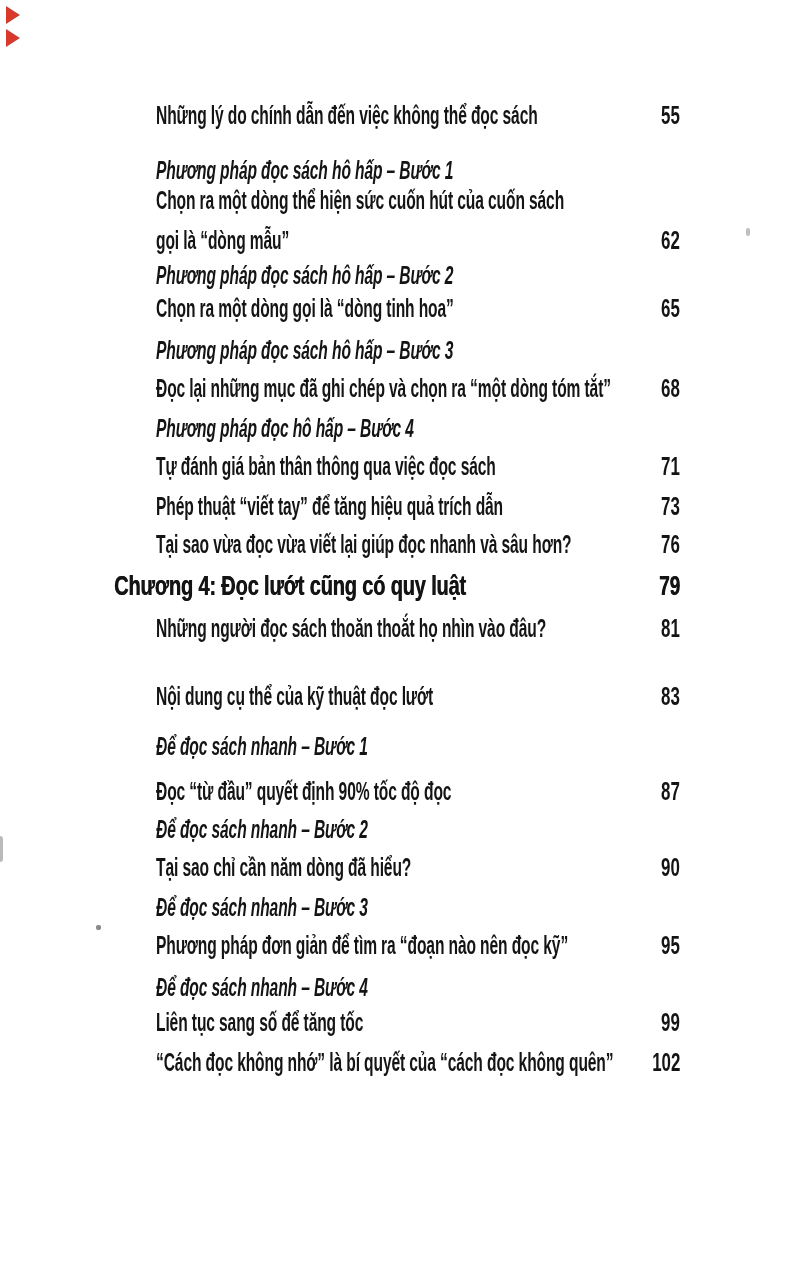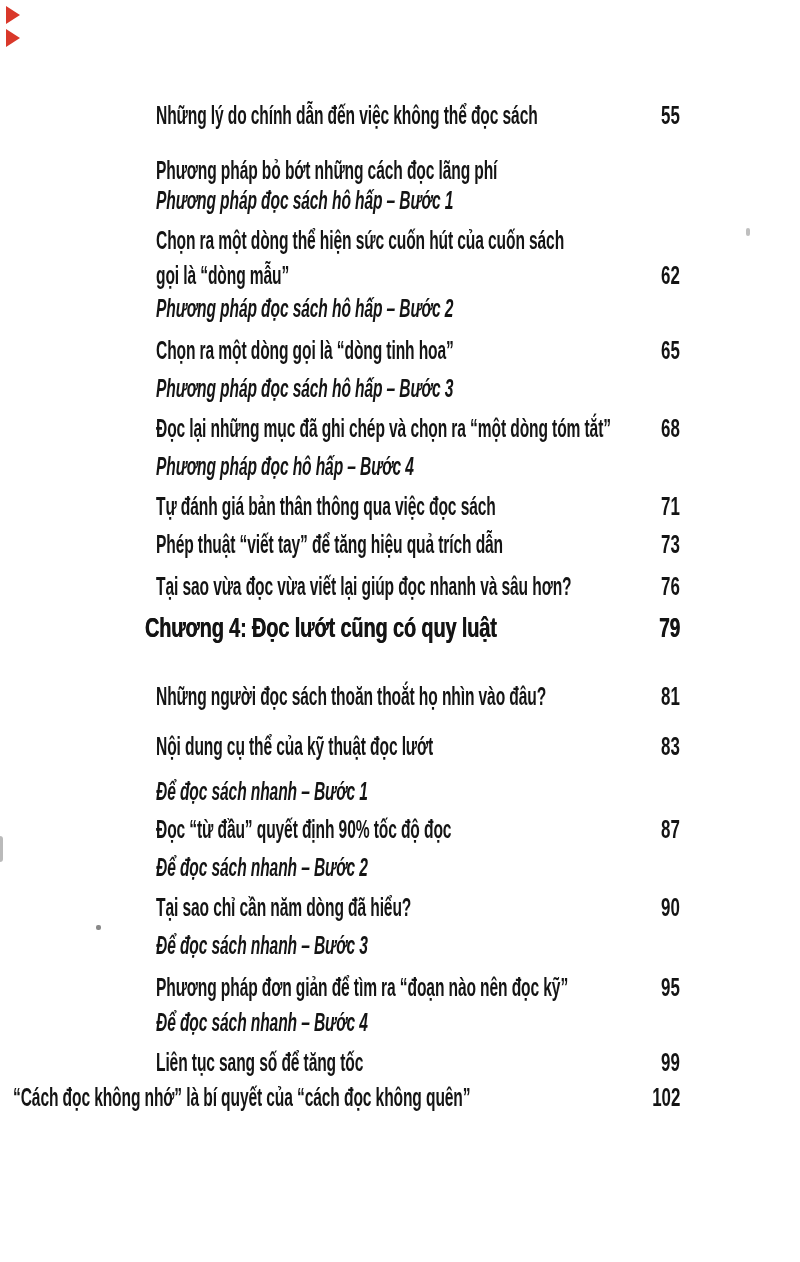--- a/index.html
+++ b/index.html
@@ -23,21 +23,21 @@
   .row {
     display: flex;
     align-items: baseline;
     line-height: 30px;
     height: 30px;
     padding-left: 156px;
     padding-right: 120px;
     margin-top: 10px;
     font-weight: 700;
   }
-  .row.chapter { padding-left: 60px; }
+  .row.chapter { padding-left: 114px; }
   .t {
     flex: 1 1 0;
     min-width: 0;
     white-space: nowrap;
     font-size: 26px;
     transform: scaleX(0.60);
     transform-origin: 0 50%;
     letter-spacing: -0.2px;
   }
   .step .t { font-style: italic; }
@@ -123,23 +123,20 @@
 
   <div class="sliver"></div>
   <div class="speck-1"></div>
   <div class="speck-2"></div>
 
   <div class="toc">
       <div class="row entry">
         <span class="t">Những lý do chính dẫn đến việc không thể đọc sách</span>
         <span class="p">55</span>
       </div>
-      <div class="row entry">
-        <span class="t">Phương pháp bỏ bớt những cách đọc lãng phí</span>
-      </div>
       <div class="row step">
         <span class="t">Phương pháp đọc sách hô hấp – Bước 1</span>
       </div>
       <div class="row entry">
         <span class="t">Chọn ra một dòng thể hiện sức cuốn hút của cuốn sách</span>
       </div>
       <div class="row entry">
         <span class="t">gọi là “dòng mẫu”</span>
         <span class="p">62</span>
       </div>

